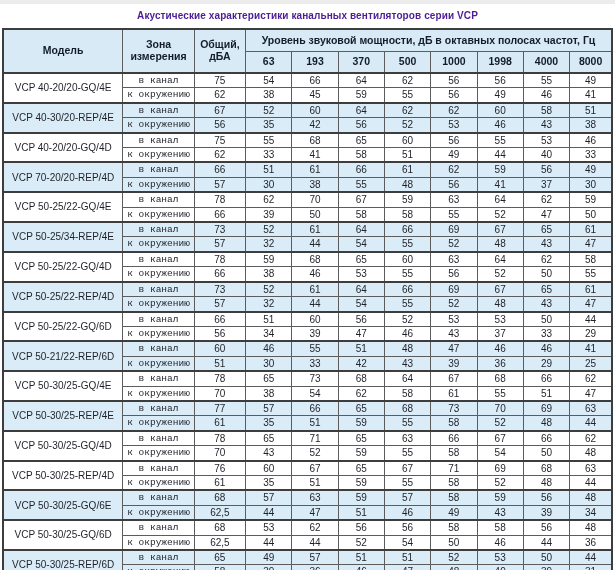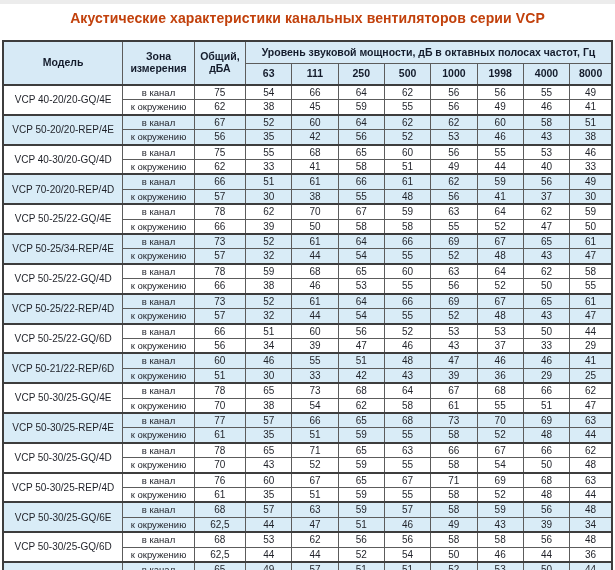--- a/index.html
+++ b/index.html
@@ -3,41 +3,41 @@
 <meta charset="utf-8">
 <style>
   html,body{margin:0;padding:0;}
   body{
     width:615px;height:570px;background:#ffffff;overflow:hidden;
     font-family:"Liberation Sans",sans-serif;
     -webkit-font-smoothing:antialiased;
   }
   .top-strip{height:4px;background:#ececec;}
   .title{
-    color:#c2410c;font-weight:bold;font-size:14px;text-align:center;
-    margin:6px 4px 14px 4px;letter-spacing:.1px;
+    color:#4c1d95;font-weight:bold;font-size:10px;text-align:center;
+    margin:6px 4px 7px 4px;letter-spacing:.1px;
   }
   table{
     border-collapse:collapse;table-layout:fixed;
     width:611px;margin-left:2px;
     border:2px solid #3d3d3d;
   }
   th,td{
     border:1px solid #5c5c5c;
     text-align:center;vertical-align:middle;
     padding:0;color:#1f2128;overflow:hidden;white-space:nowrap;
   }
   thead th{
     background:#d7eaf6;font-weight:bold;color:#141c2c;
     font-size:10.5px;line-height:1.12;white-space:normal;
   }
   thead tr.tier1 th{height:21px;}
   thead tr.tier2 th{height:20px;}
   tbody td{font-size:10px;height:13.4px;line-height:13.4px;background:#ffffff;}
-  tbody td.zone-cell{font-size:9.5px;}
+  tbody td.zone-cell{font-size:9.5px;font-family:Liberation Mono, monospace;}
   tbody td.model-cell{font-size:10px;}
   tbody tr.shaded td{background:#d9ecf7;}
   tbody tr.group-start td{border-top:2px solid #3d3d3d;}
 </style>
 </head>
 <body>
 
 <div class="top-strip"></div>
 
 <div class="title">Акустические характеристики канальных вентиляторов  серии VCP</div>
@@ -58,22 +58,22 @@
   </colgroup>
   <thead>
     <tr class="tier1">
       <th rowspan="2">Модель</th>
       <th rowspan="2">Зона измерения</th>
       <th rowspan="2">Общий, дБА</th>
       <th colspan="8">Уровень звуковой мощности, дБ в октавных полосах частот, Гц</th>
     </tr>
     <tr class="tier2">
       <th>63</th>
-      <th>111</th>
-      <th>250</th>
+      <th>193</th>
+      <th>370</th>
       <th>500</th>
       <th>1000</th>
       <th>1998</th>
       <th>4000</th>
       <th>8000</th>
     </tr>
   </thead>
   <tbody>
       <tr class="group-start">
         <td rowspan="2" class="model-cell">VCP 40-20/20-GQ/4E</td>
@@ -94,21 +94,21 @@
         <td>38</td>
         <td>45</td>
         <td>59</td>
         <td>55</td>
         <td>56</td>
         <td>49</td>
         <td>46</td>
         <td>41</td>
       </tr>
       <tr class="shaded group-start">
-        <td rowspan="2" class="model-cell">VCP 50-20/20-REP/4E</td>
+        <td rowspan="2" class="model-cell">VCP 40-30/20-REP/4E</td>
         <td class="zone-cell">в канал</td>
         <td>67</td>
         <td>52</td>
         <td>60</td>
         <td>64</td>
         <td>62</td>
         <td>62</td>
         <td>60</td>
         <td>58</td>
         <td>51</td>
@@ -119,21 +119,21 @@
         <td>35</td>
         <td>42</td>
         <td>56</td>
         <td>52</td>
         <td>53</td>
         <td>46</td>
         <td>43</td>
         <td>38</td>
       </tr>
       <tr class="group-start">
-        <td rowspan="2" class="model-cell">VCP 40-30/20-GQ/4D</td>
+        <td rowspan="2" class="model-cell">VCP 40-20/20-GQ/4D</td>
         <td class="zone-cell">в канал</td>
         <td>75</td>
         <td>55</td>
         <td>68</td>
         <td>65</td>
         <td>60</td>
         <td>56</td>
         <td>55</td>
         <td>53</td>
         <td>46</td>

